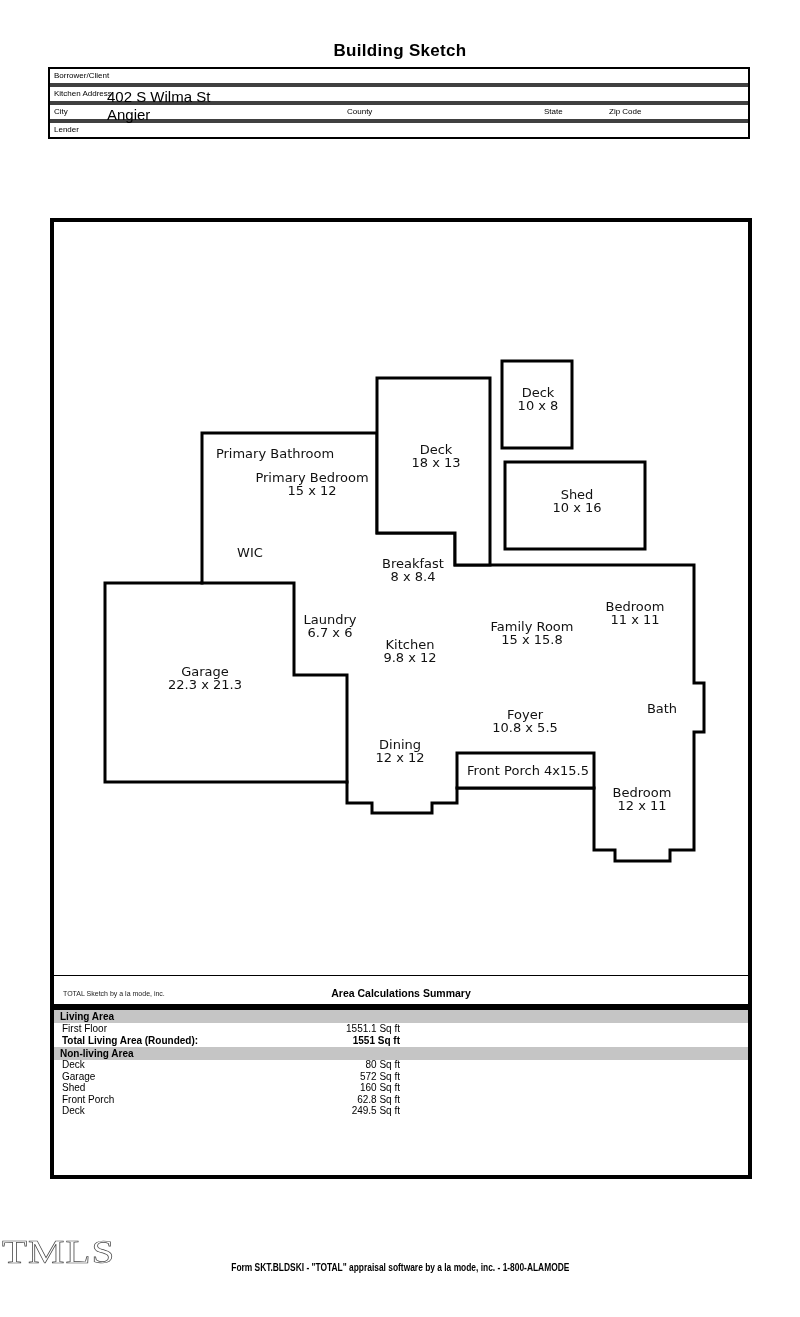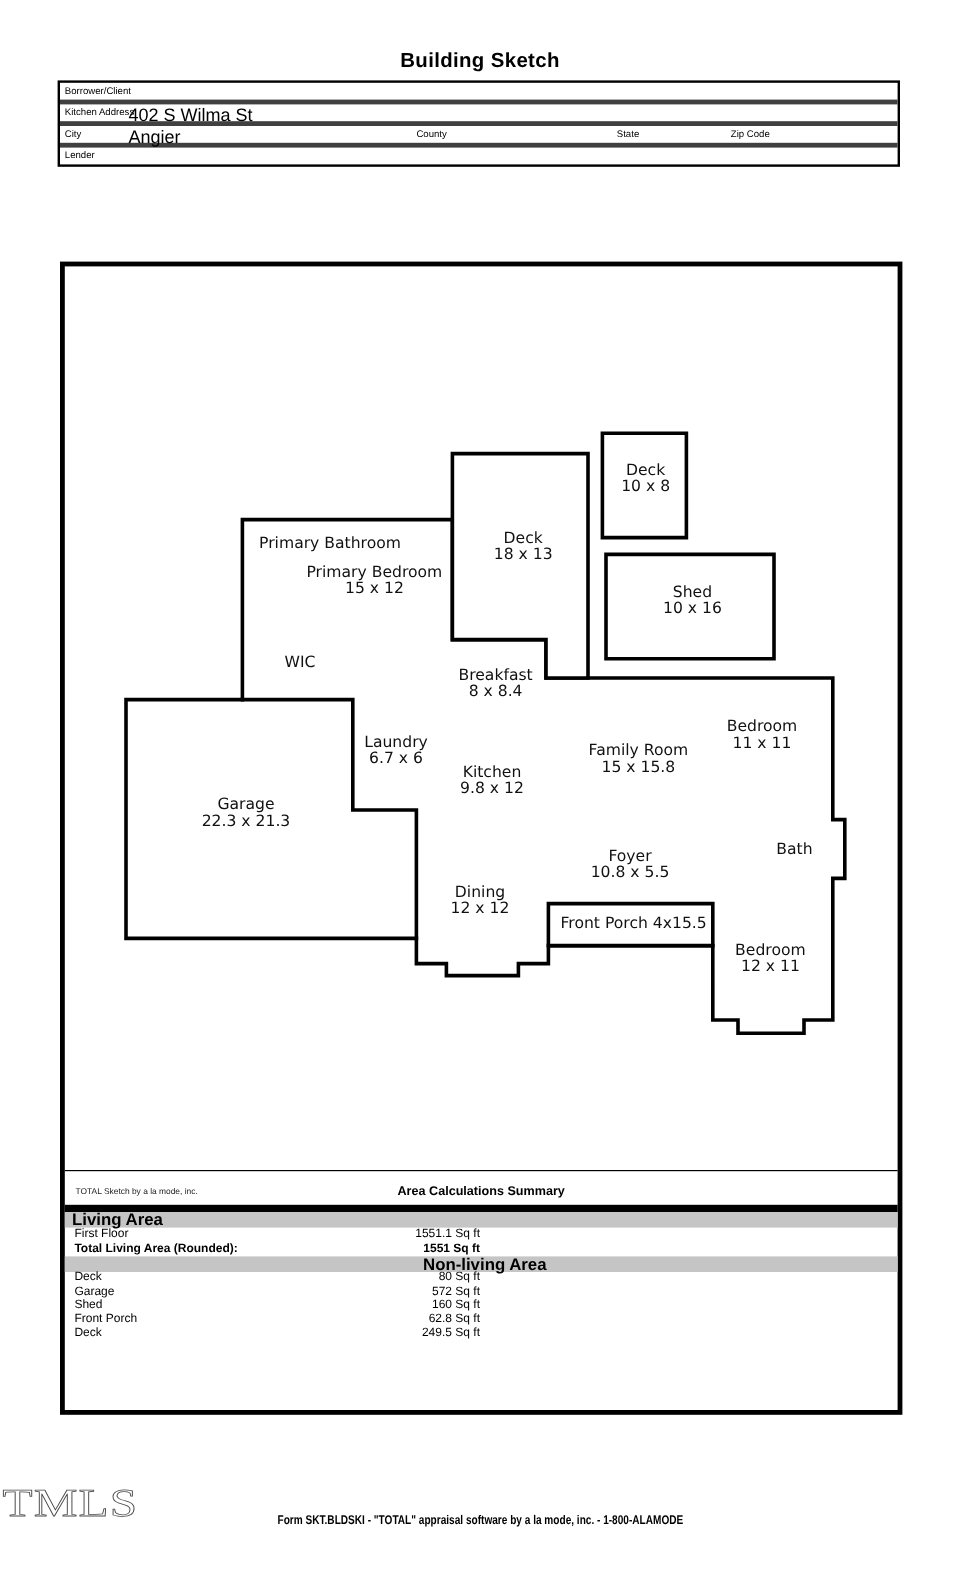--- a/index.html
+++ b/index.html
@@ -9,40 +9,40 @@
   .title { position:absolute; top:41px; left:0; right:0; text-align:center;
            font-size:17px; font-weight:bold; letter-spacing:.3px; }
 
   
   .htable { position:absolute; left:48px; top:67px; width:702px; box-sizing:border-box;
             border:2px solid #000; background:#fff; }
   .hrow { position:relative; height:14px; border-bottom:4px solid #404040; }
   .hrow:last-child { border-bottom:none;padding-left:42px; }
   .hlabel { position:absolute; top:2px; left:4px; font-size:8px; white-space:nowrap; }
   .hvalue { position:absolute; top:1px; left:57px; font-size:15px; white-space:nowrap; }
-  .hl-county { left:297px; } .hl-state { left:464px; } .hl-zip { left:559px; }
+  .hl-county { left:297px; } .hl-state { left:494px; } .hl-zip { left:559px; }
 
   
   .bigbox { position:absolute; left:50px; top:218px; width:702px; height:961px;
             box-sizing:border-box; border:4px solid #000; background:#fff; }
 
   .plan-svg { position:absolute; left:54px; top:222px; width:694px; height:753px; }
   .plan-svg text { font-family:"DejaVu Sans","Liberation Sans",sans-serif;
                    font-size:13px; fill:#111; }
 
   .rule-thin  { position:absolute; left:54px; top:975px;  width:694px; height:1px; background:#000; }
   .branding   { position:absolute; left:63px; top:990px;  font-size:7px; color:#222; }
   .sum-head   { position:absolute; left:54px; top:987px;  width:694px; text-align:center;
                 font-size:10.5px; font-weight:bold; }
   .rule-thick { position:absolute; left:54px; top:1004px; width:694px; height:6px; background:#000; }
 
   .band { position:absolute; left:54px; width:694px; height:13px; background:#c5c5c5;
-          font-size:14px; font-weight:bold; line-height:13px; box-sizing:border-box; padding-left:6px; }
+          font-size:10px; font-weight:bold; line-height:13px; box-sizing:border-box; padding-left:6px; }
   .band-living    { top:1010px; }
-  .band-nonliving { top:1047px;text-align:center; }
+  .band-nonliving { top:1047px; }
 
   .srows { position:absolute; left:54px; width:694px; }
   .srows-living    { top:1023px; }
   .srows-nonliving { top:1059px; }
   .srow { position:relative; height:11.5px; font-size:10px; line-height:11.5px; }
   .srow .slabel { position:absolute; left:8px; top:0; white-space:nowrap; }
   .srow .svalue { position:absolute; left:0; top:0; width:346px; text-align:right; white-space:nowrap; }
   .srow.bold { font-weight:bold; }
 
   .watermark { position:absolute; left:2px; top:1236px; font-family:"Liberation Serif",serif;

